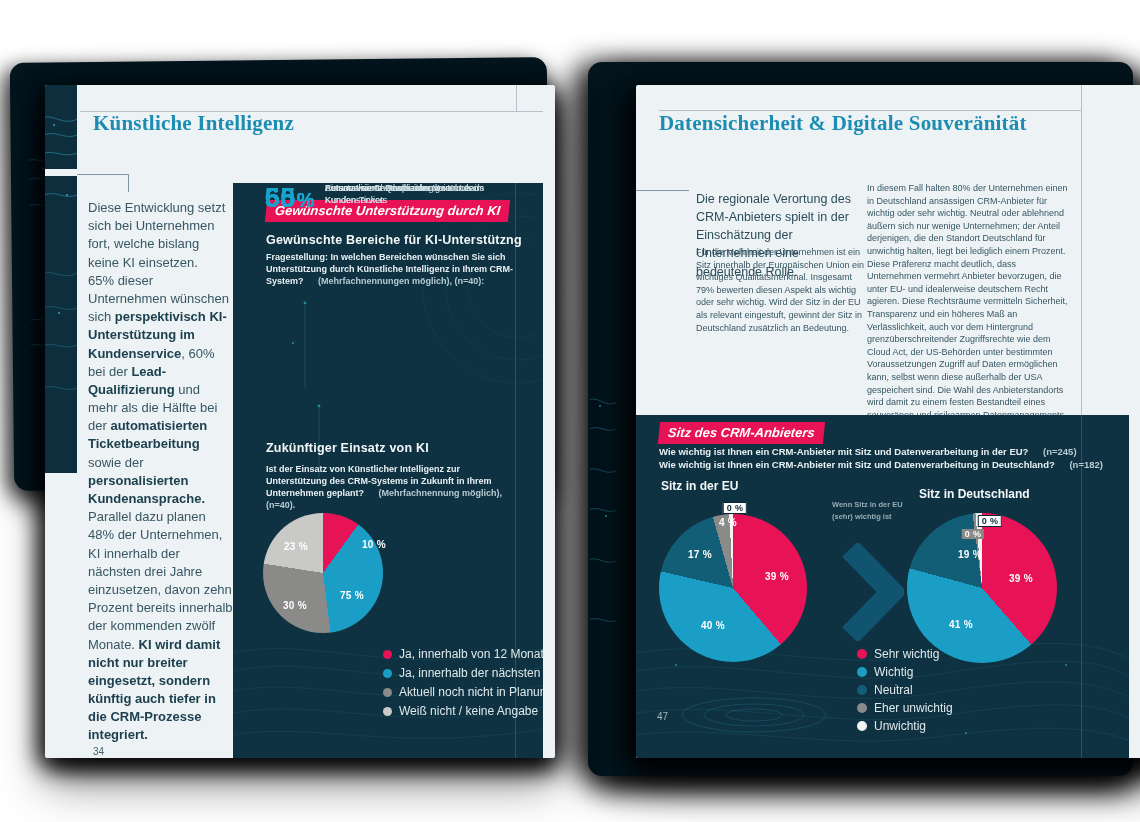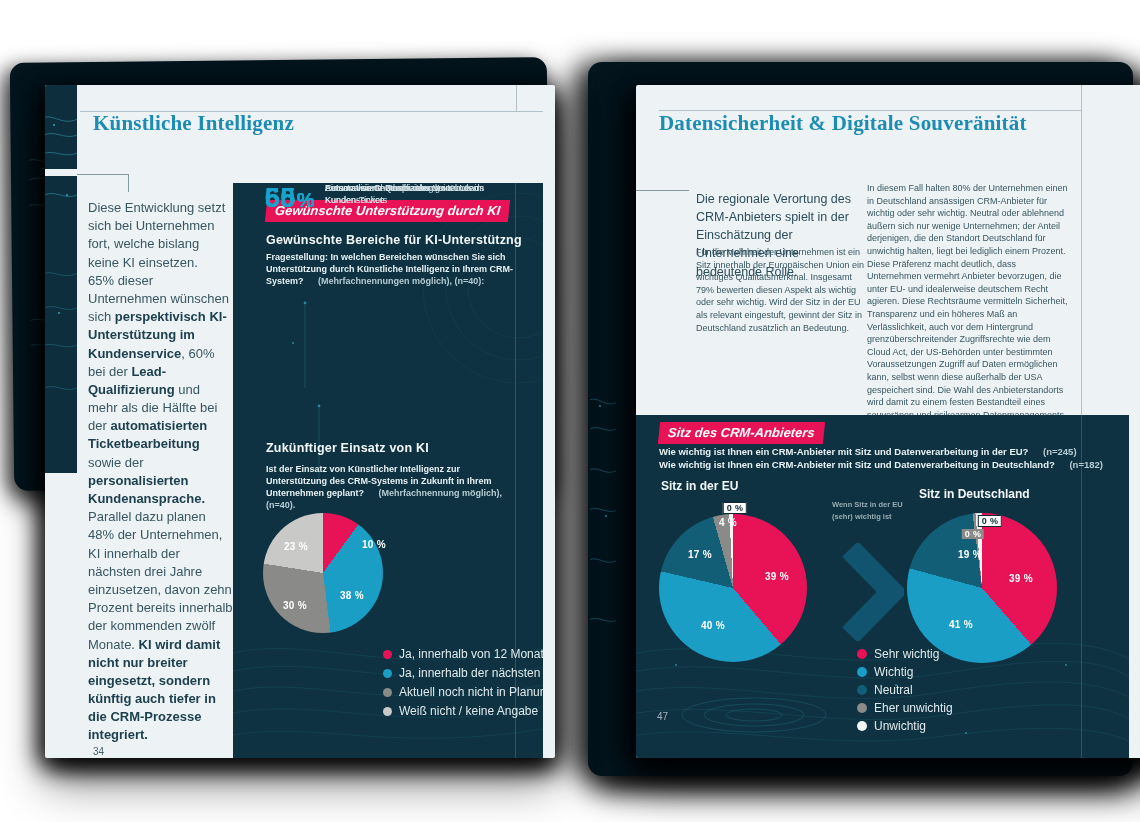--- a/index.html
+++ b/index.html
@@ -180,21 +180,21 @@
         <div class="stat-val">55<span class="pct">%</span></div>
         <div class="stat-lab">Personalisierte Ansprache der Kunden</div>
       </div>
       <div id="stats"></div>
 
     <div class="panel-h" style="left:33px;top:258px;">Zukünftiger Einsatz von KI</div>
     <div class="q-txt" style="left:33px;top:280px;width:250px;"><b>Ist der Einsatz von Künstlicher Intelligenz zur Unterstützung des CRM-Systems in Zukunft in Ihrem Unternehmen geplant? </b><span>(Mehrfachnennung möglich), (n=40).</span></div>
 
     <div class="pie" style="left: 30px; top: 330px; background: conic-gradient(rgb(232, 18, 87) 0%, rgb(232, 18, 87) 10%, rgb(27, 158, 198) 10%, rgb(27, 158, 198) 48%, rgb(138, 138, 136) 48%, rgb(138, 138, 136) 77.5%, rgb(201, 201, 199) 77.5%, rgb(201, 201, 199) 100%); height: 120px; width: 120px;">
         <span class="plabel" style="left: 67px; top: 31px; margin-left: 44px;">10 %</span>
-        <span class="plabel" style="left: 89px; top: 82px;">38 %</span>
+        <span class="plabel" style="left: 89px; top: 82px;">75 %</span>
         <span class="plabel" style="left: 32px; top: 92px;">30 %</span>
         <span class="plabel" style="left: 33px; top: 33px;">23 %</span>
       </div>
     <div class="legend" id="legend-ki">
         <div class="legend-row">
           <span class="legend-dot" style="background: rgb(232, 18, 87);"></span>
           <span class="legend-lab">Ja, innerhalb von 12 Monaten</span>
         </div>
         <div class="legend-row">
           <span class="legend-dot" style="background: rgb(27, 158, 198);"></span>

